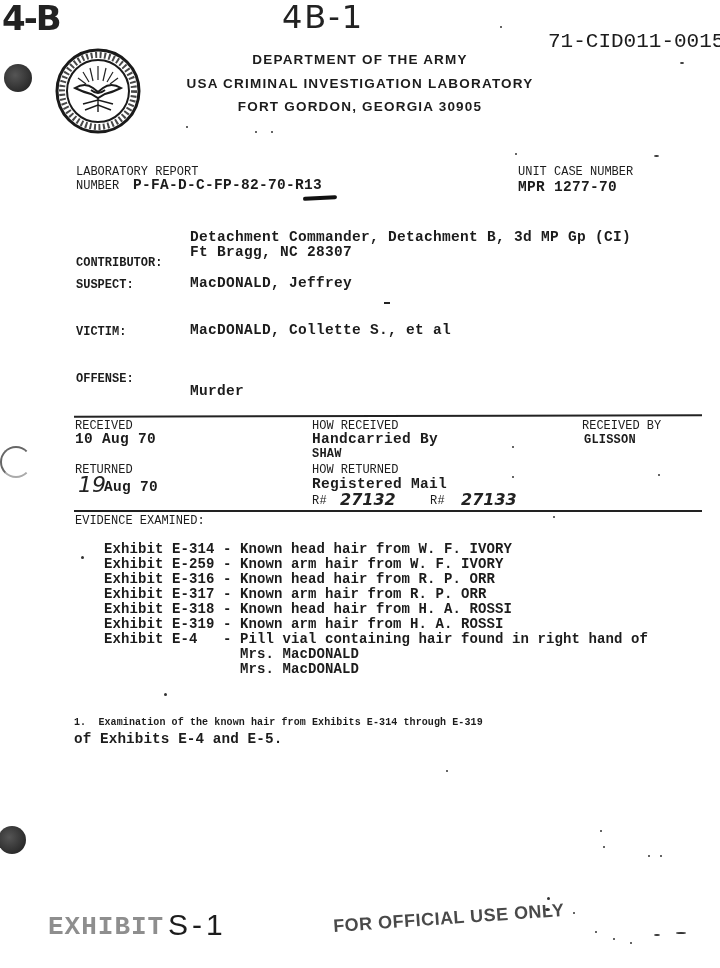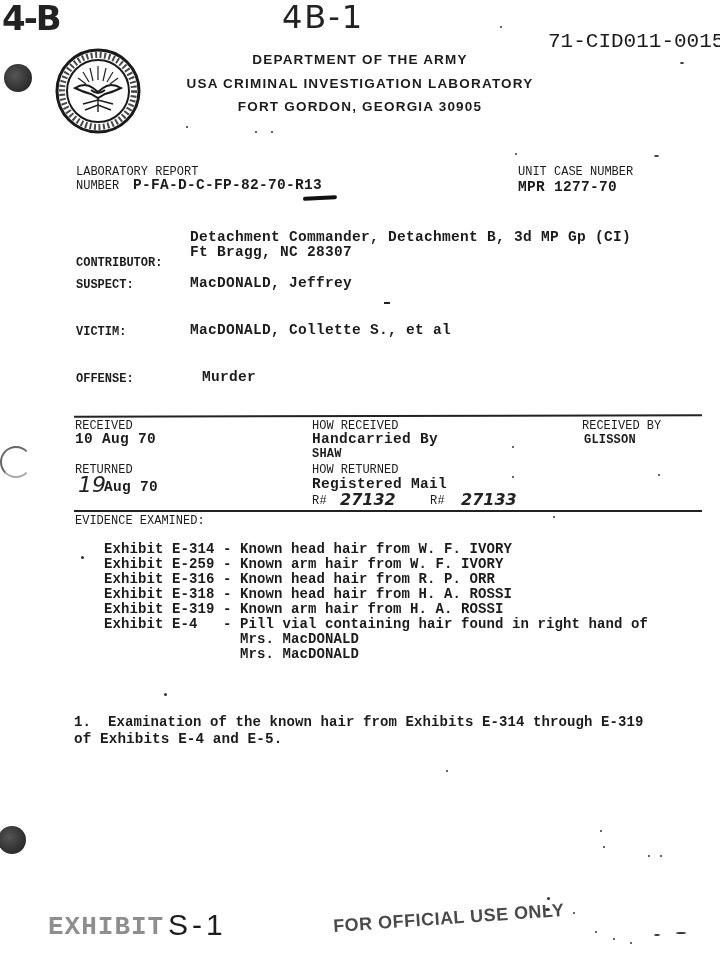--- a/index.html
+++ b/index.html
@@ -76,21 +76,21 @@
 <div class="abs tw val" style="left:190px; top:244px;">Ft Bragg, NC 28307</div>
 
 <div class="abs tw lbl" style="left:76px; top:278px;">SUSPECT:</div>
 <div class="abs tw val" style="left:190px; top:275px;">MacDONALD, Jeffrey</div>
 <div class="abs" style="left:384px; top:302px; width:6px; height:2px; background:#222;"></div>
 
 <div class="abs tw lbl" style="left:76px; top:325px;">VICTIM:</div>
 <div class="abs tw val" style="left:190px; top:322px;">MacDONALD, Collette S., et al</div>
 
 <div class="abs tw lbl" style="left:76px; top:372px;">OFFENSE:</div>
-<div class="abs tw val" style="left:190px; top:369px;margin-left:12px;">Murder</div>
+<div class="abs tw val" style="left:190px; top:383px;">Murder</div>
 
 <div class="rule" style="left:74px; top:415px; width:628px; transform:rotate(-0.15deg);"></div>
 
 <div class="abs tw lbl" style="left:75px; top:419px; font-weight:normal;">RECEIVED</div>
 <div class="abs tw val" style="left:75px; top:431px;">10 Aug 70</div>
 
 <div class="abs tw lbl" style="left:312px; top:419px; font-weight:normal;">HOW RECEIVED</div>
 <div class="abs tw val" style="left:312px; top:431px;">Handcarried By</div>
 <div class="abs tw small" style="left:312px; top:447px;">SHAW</div>
 
@@ -116,31 +116,32 @@
 <div class="dot" style="left:553px; top:516px;"></div>
 
 <div class="abs tw lbl" style="left:75px; top:514px; font-weight:normal;">EVIDENCE EXAMINED:</div>
 
 <div class="dot" style="left:81px; top:556px; width:3px; height:3px;"></div>
 
 <div class="abs" style="left:104px; top:542px;">
   <div class="tw ev-line"><span>Exhibit E-314</span> - <span>Known head hair from W. F. IVORY</span></div>
   <div class="tw ev-line"><span>Exhibit E-259</span> - <span>Known arm hair from W. F. IVORY</span></div>
   <div class="tw ev-line"><span>Exhibit E-316</span> - <span>Known head hair from R. P. ORR</span></div>
+  <div class="tw ev-line"><span>Exhibit E-317</span> - <span>Known arm hair from R. P. ORR</span></div>
   <div class="tw ev-line"><span>Exhibit E-318</span> - <span>Known head hair from H. A. ROSSI</span></div>
   <div class="tw ev-line"><span>Exhibit E-319</span> - <span>Known arm hair from H. A. ROSSI</span></div>
   <div class="tw ev-line"><span>Exhibit E-4</span>   - <span>Pill vial containing hair found in right hand of</span></div>
   <div class="tw ev-line">                <span>Mrs. MacDONALD</span></div>
   <div class="tw ev-line">                <span>Mrs. MacDONALD</span></div>
 </div>
 
 <div class="dot" style="left:164px; top:693px; width:3px; height:3px;"></div>
 
 <div class="abs" style="left:74px; top:714px;">
-  <div class="tw ev-line" style="font-size:14px; line-height:17px;">1.  Examination of the known hair from Exhibits E-314 through E-319</div>
+  <div class="tw ev-line" style="font-size:10px; line-height:17px;">1.  Examination of the known hair from Exhibits E-314 through E-319</div>
   <div class="tw ev-line" style="font-size:14.3px; line-height:17px;">of Exhibits E-4 and E-5.</div>
 </div>
 
 <div class="dot" style="left:600px; top:830px;"></div>
 <div class="dot" style="left:603px; top:846px;"></div>
 <div class="dot" style="left:648px; top:855px;"></div>
 <div class="dot" style="left:660px; top:855px;"></div>
 <div class="dot" style="left:446px; top:770px;"></div>
 
 <div class="abs tw" style="left:48px; top:912px; font-size:26px; font-weight:bold; color:#333; letter-spacing:1px; opacity:0.55; filter:blur(0.4px);">EXHIBIT</div>

